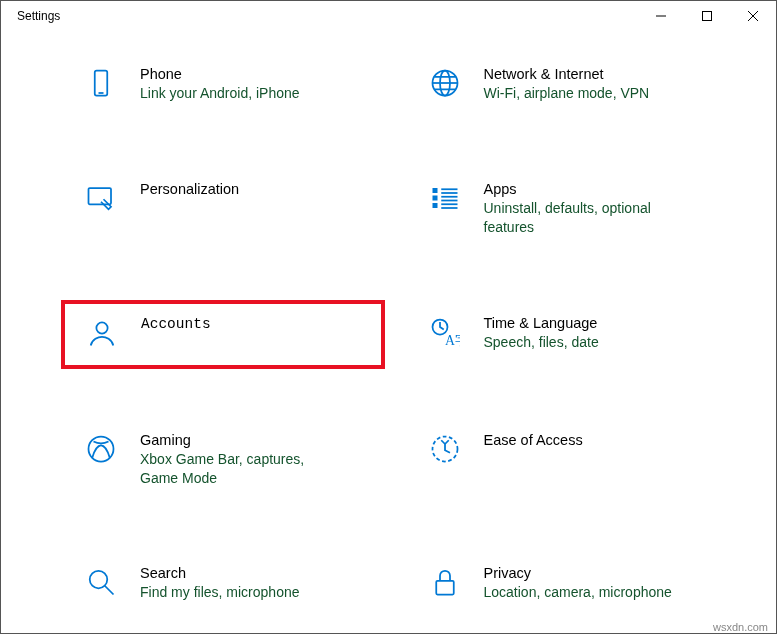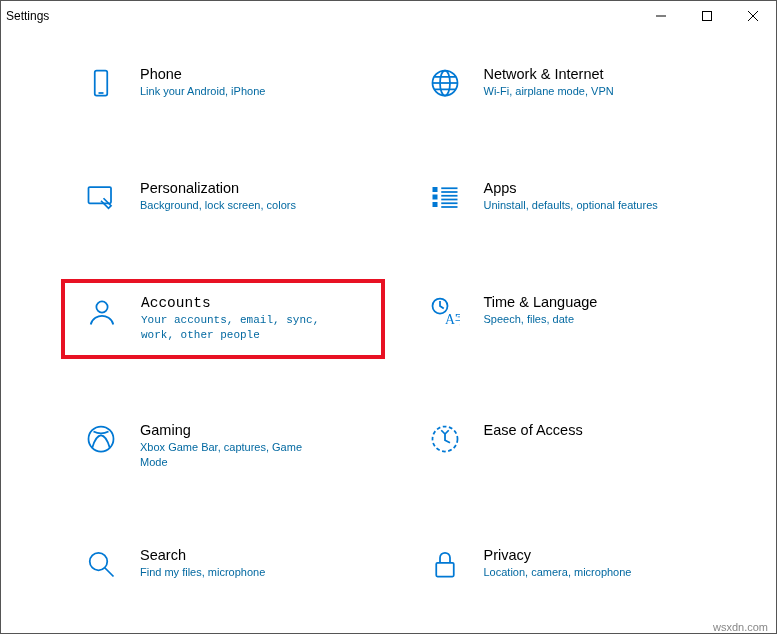--- a/index.html
+++ b/index.html
@@ -10,21 +10,21 @@
     width: 777px;
     height: 634px;
     overflow: hidden;
     position: relative;
     border: 1px solid #555;
   }
   .titlebar {
     height: 30px;
     display: flex;
     align-items: center;
-    padding-left: 5px;
+    padding-left: 16px;
     border-bottom: 0;
   }
   .titlebar-title {
     font-size: 12px;
     color: #000;
   }
   .win-controls {
     margin-left: auto;
     display: flex;
   }
@@ -73,22 +73,22 @@
   .tile-text {
     margin-left: 20px;
     max-width: 190px;
   }
   .tile-title {
     font-size: 14.5px;
     color: #000;
     margin-bottom: 2px;
   }
   .tile-desc {
-    font-size: 11px;
-    color: #0369a1;
+    font-size: 14px;
+    color: #14532d;
     line-height: 1.35;
   }
   .watermark {
     position: absolute;
     bottom: 0;
     right: 8px;
     font-size: 11px;
     color: #888;
   }
 </style>
@@ -150,21 +150,20 @@
 
     <div class="tile">
       <div class="tile-icon">
         <svg viewBox="0 0 24 24">
             <rect x="2" y="4" width="18" height="13" rx="1"></rect>
             <path d="M14 13l6 6-2 2-6-6"></path>
           </svg>
       </div>
       <div class="tile-text">
         <div class="tile-title">Personalization</div>
-        <div class="tile-desc">Background, lock screen, colors</div>
       </div>
     </div>
 
     <div class="tile">
       <div class="tile-icon">
         <svg viewBox="0 0 24 24">
             <rect x="2" y="4" width="4" height="4" fill="#0078d4" stroke="none"></rect>
             <rect x="2" y="10" width="4" height="4" fill="#0078d4" stroke="none"></rect>
             <rect x="2" y="16" width="4" height="4" fill="#0078d4" stroke="none"></rect>
             <line x1="9" y1="5" x2="22" y2="5"></line>
@@ -183,21 +182,20 @@
 
     <div class="tile highlight">
       <div class="tile-icon">
         <svg viewBox="0 0 24 24">
             <circle cx="12" cy="8" r="4.5"></circle>
             <path d="M3 22c1-5 6-7 9-7s8 2 9 7"></path>
           </svg>
       </div>
       <div class="tile-text">
         <div class="tile-title">Accounts</div>
-        <div class="tile-desc">Your accounts, email, sync, work, other people</div>
       </div>
     </div>
 
     <div class="tile">
       <div class="tile-icon">
         <svg viewBox="0 0 24 24">
             <circle cx="8" cy="8" r="6"></circle>
             <path d="M8 4v4l3 2"></path>
             <text x="12" y="22" font-size="11" fill="#0078d4" stroke="none" font-family="Segoe UI">A字</text>
           </svg>

